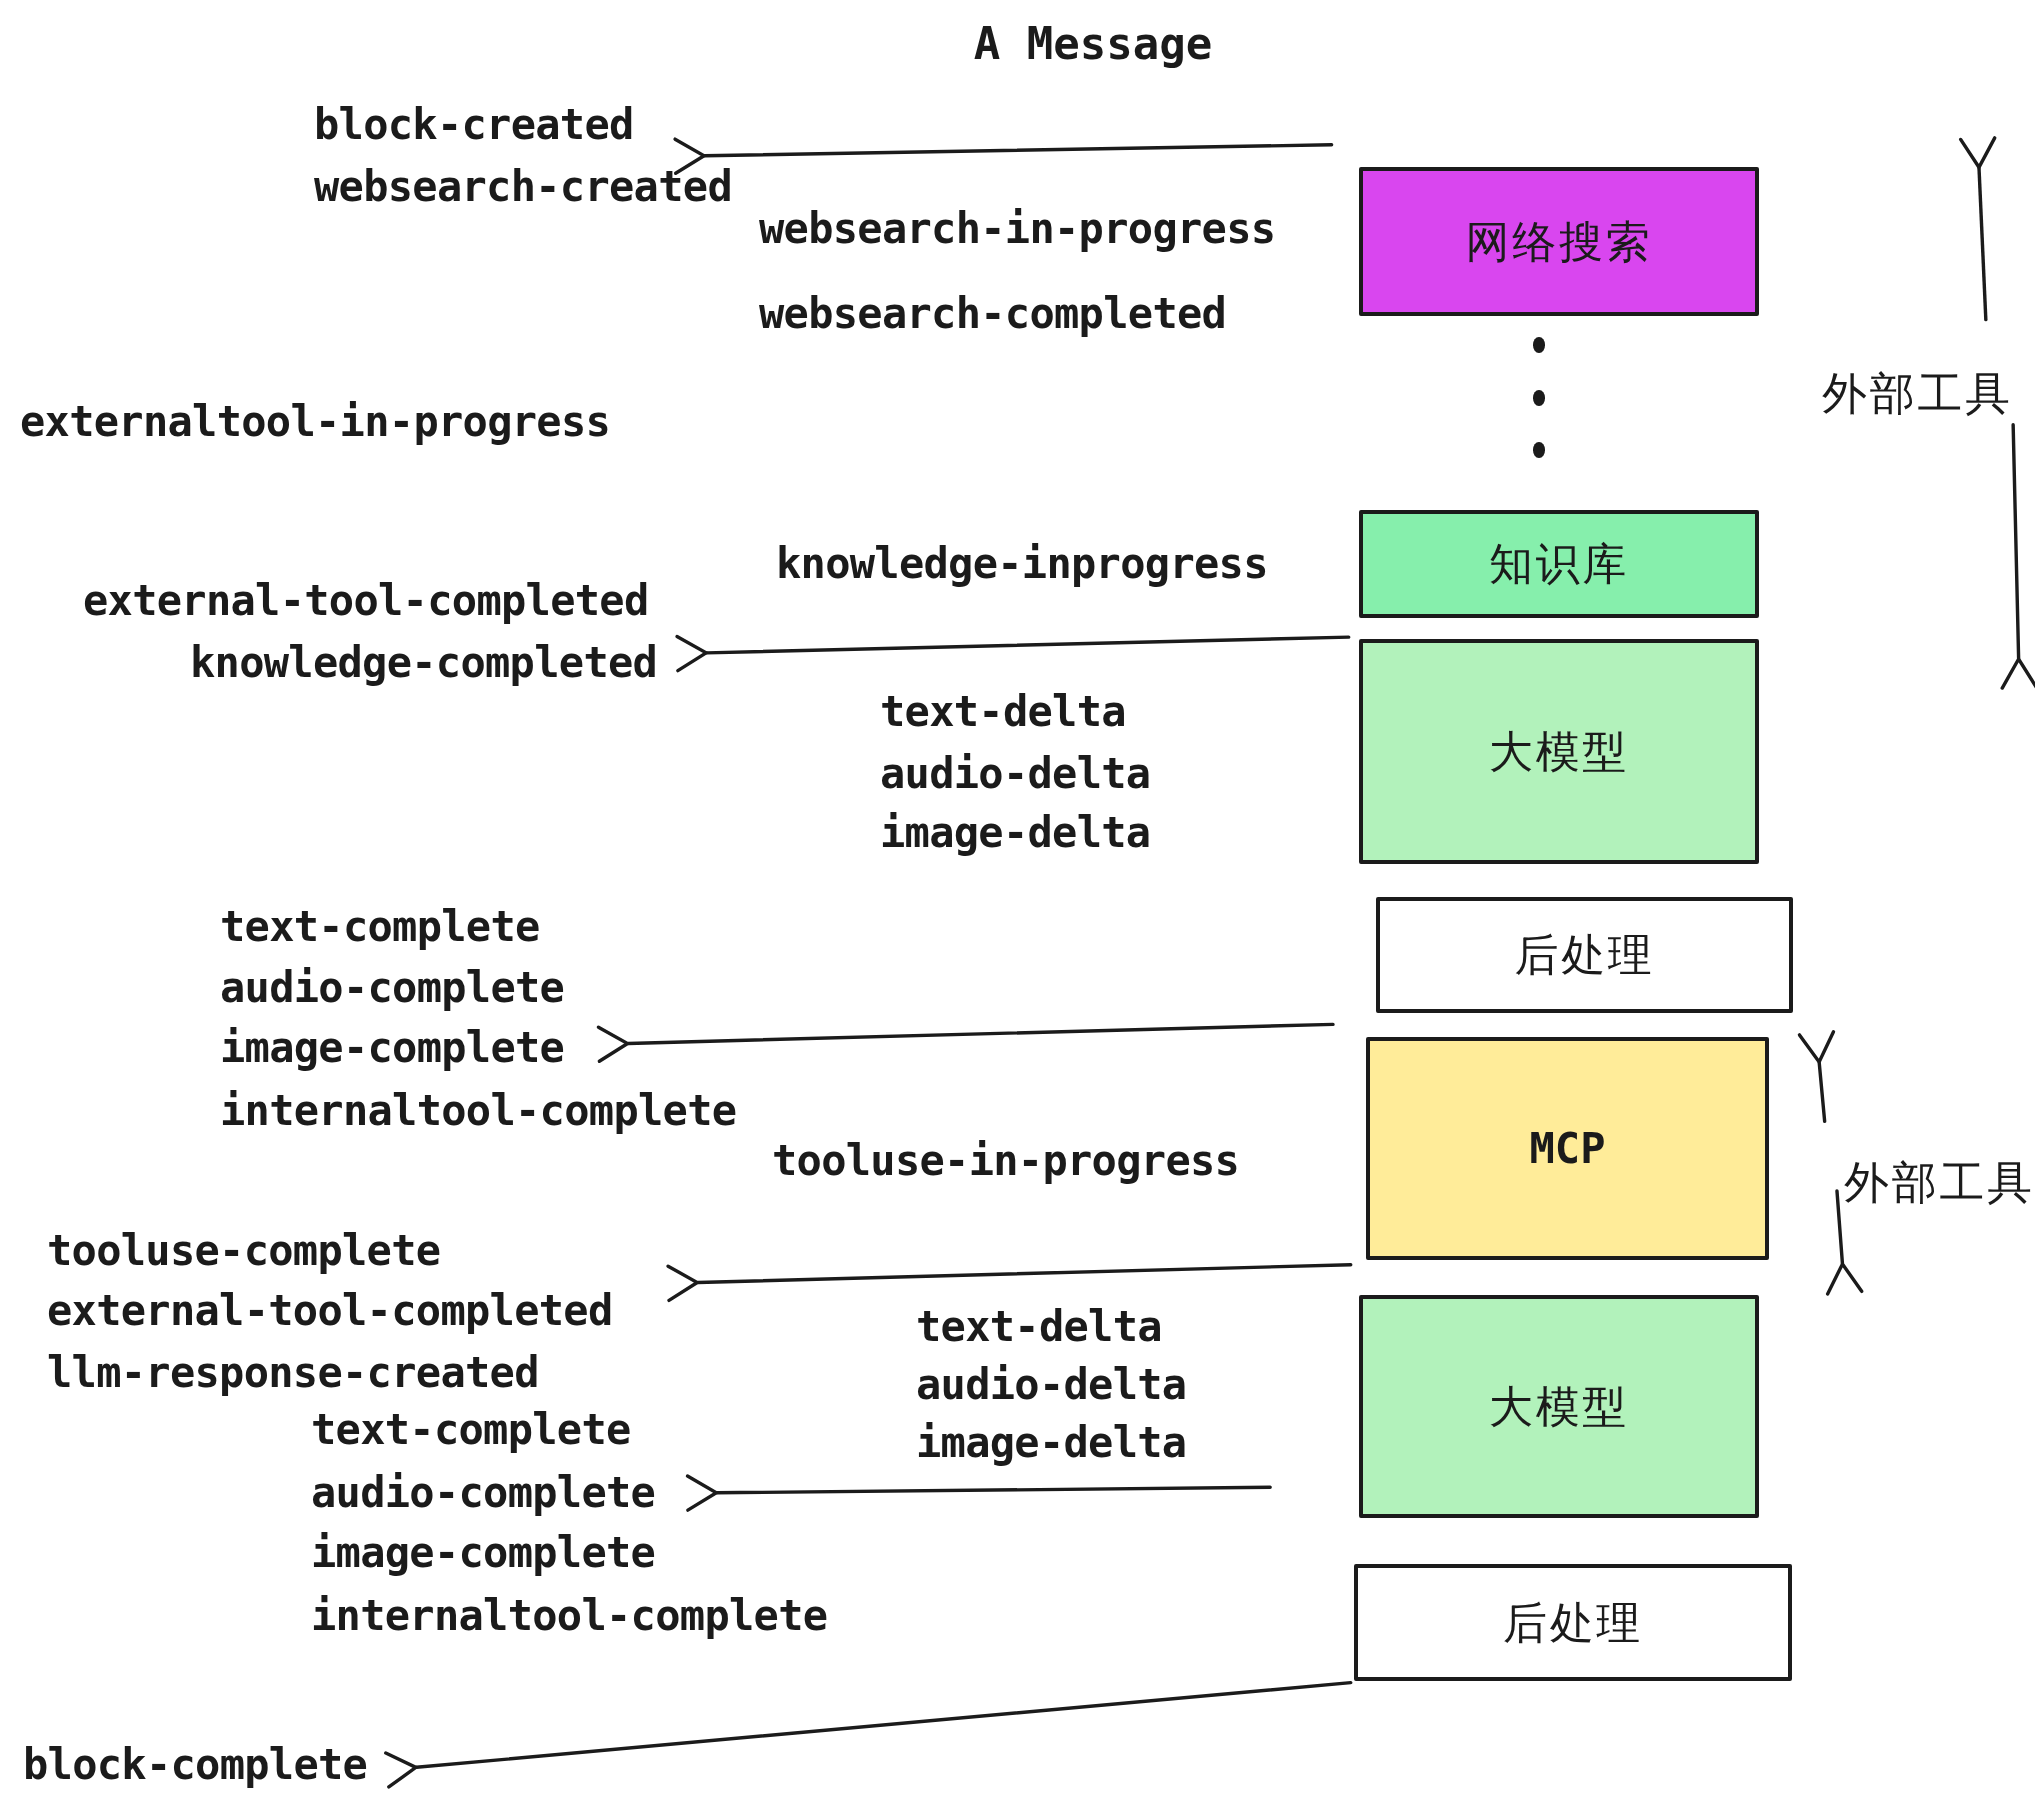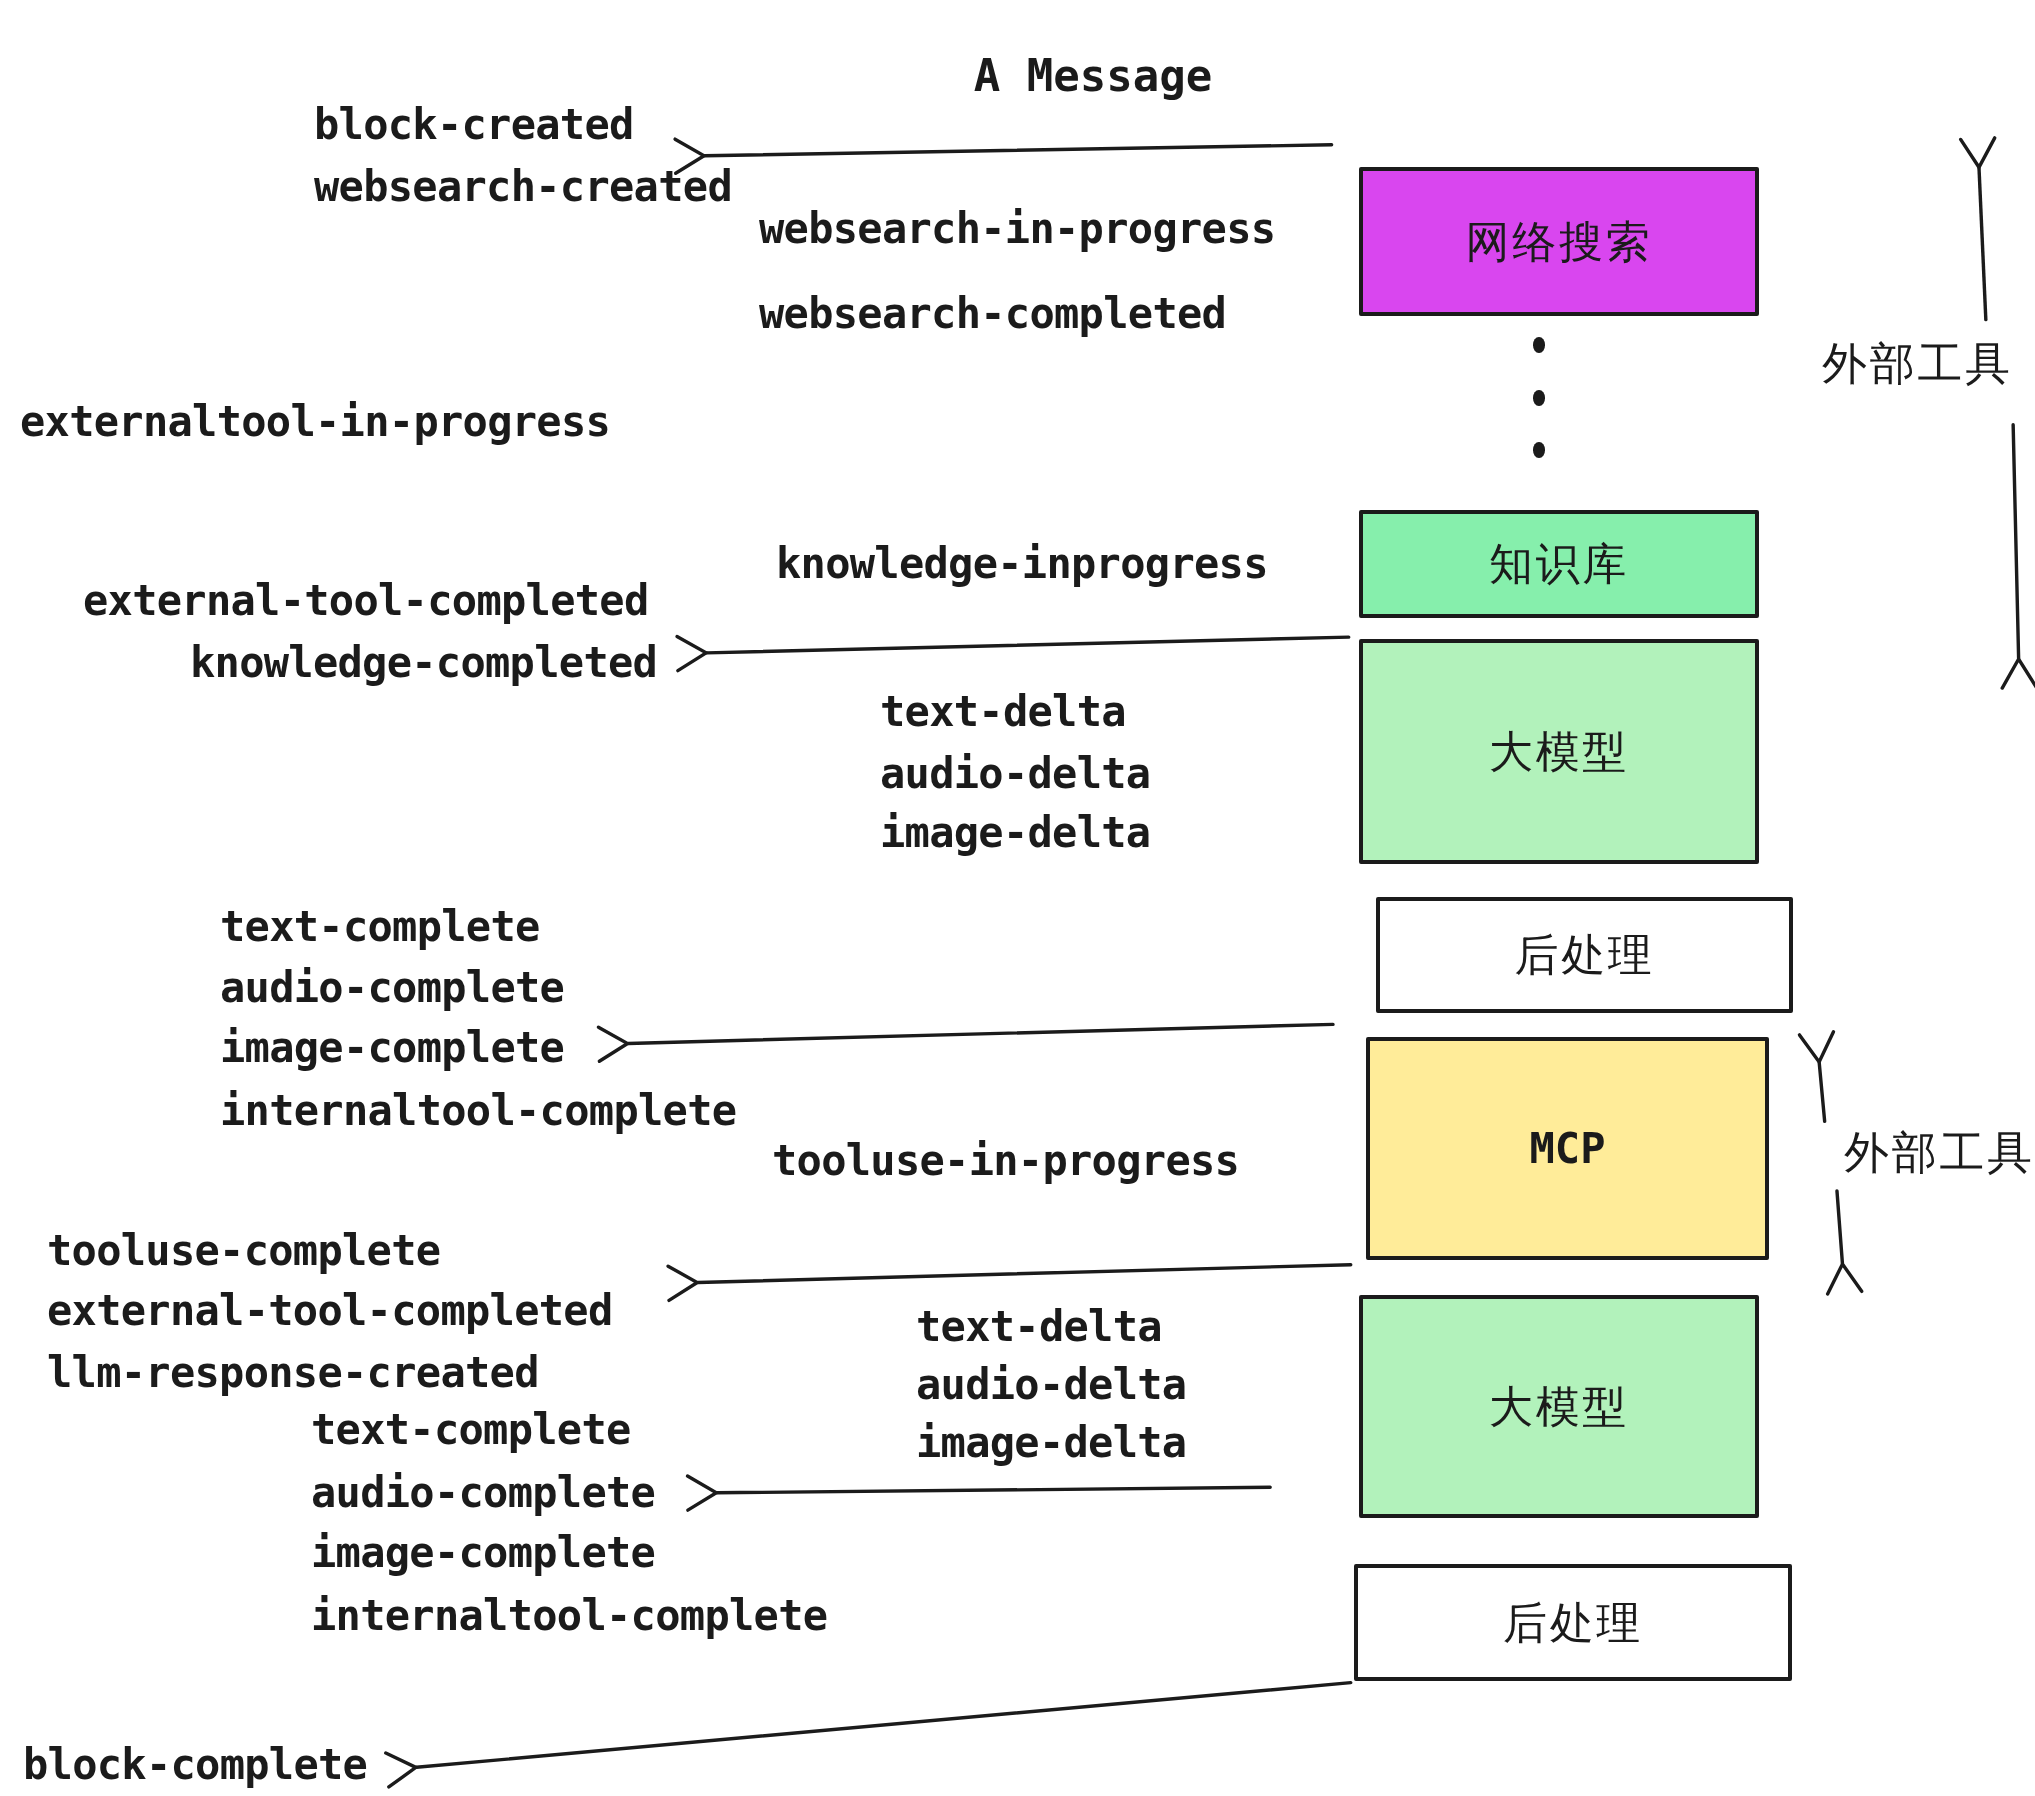--- a/index.html
+++ b/index.html
@@ -9,21 +9,20 @@
     background:#ffffff;
     overflow:hidden;
     font-family:"DejaVu Sans Mono", monospace;
     color:#1b1b1b;
   }
   .arrow-layer{position:absolute;inset:0;width:2035px;height:1796px;}
   .title{
     position:absolute;left:1093px;top:19px;transform:translateX(-50%);
     font:600 44px/1.15 "DejaVu Sans Mono", monospace;
     white-space:nowrap;
-    margin-top:32px;
   }
   .evt{
     position:absolute;
     font:600 42px/1.12 "DejaVu Sans Mono", monospace;
     letter-spacing:-0.7px;
     white-space:nowrap;
   }
   .box{
     position:absolute;
     border:4.1px solid #1b1b1b;
@@ -38,20 +37,21 @@
   }
   .box-label.mono{
     font:600 42px/1 "DejaVu Sans Mono", monospace;
     letter-spacing:0;
   }
   .side-label{
     position:absolute;
     font:500 45px/1.1 "DejaVu Sans", sans-serif;
     letter-spacing:2.7px;
     white-space:nowrap;
+    margin-top:30px;
   }
   .dot{
     position:absolute;width:11.6px;height:15.7px;border-radius:50%;
     background:#1b1b1b;
   }
 </style>
 </head>
 <body>
 
 <div class="canvas">

